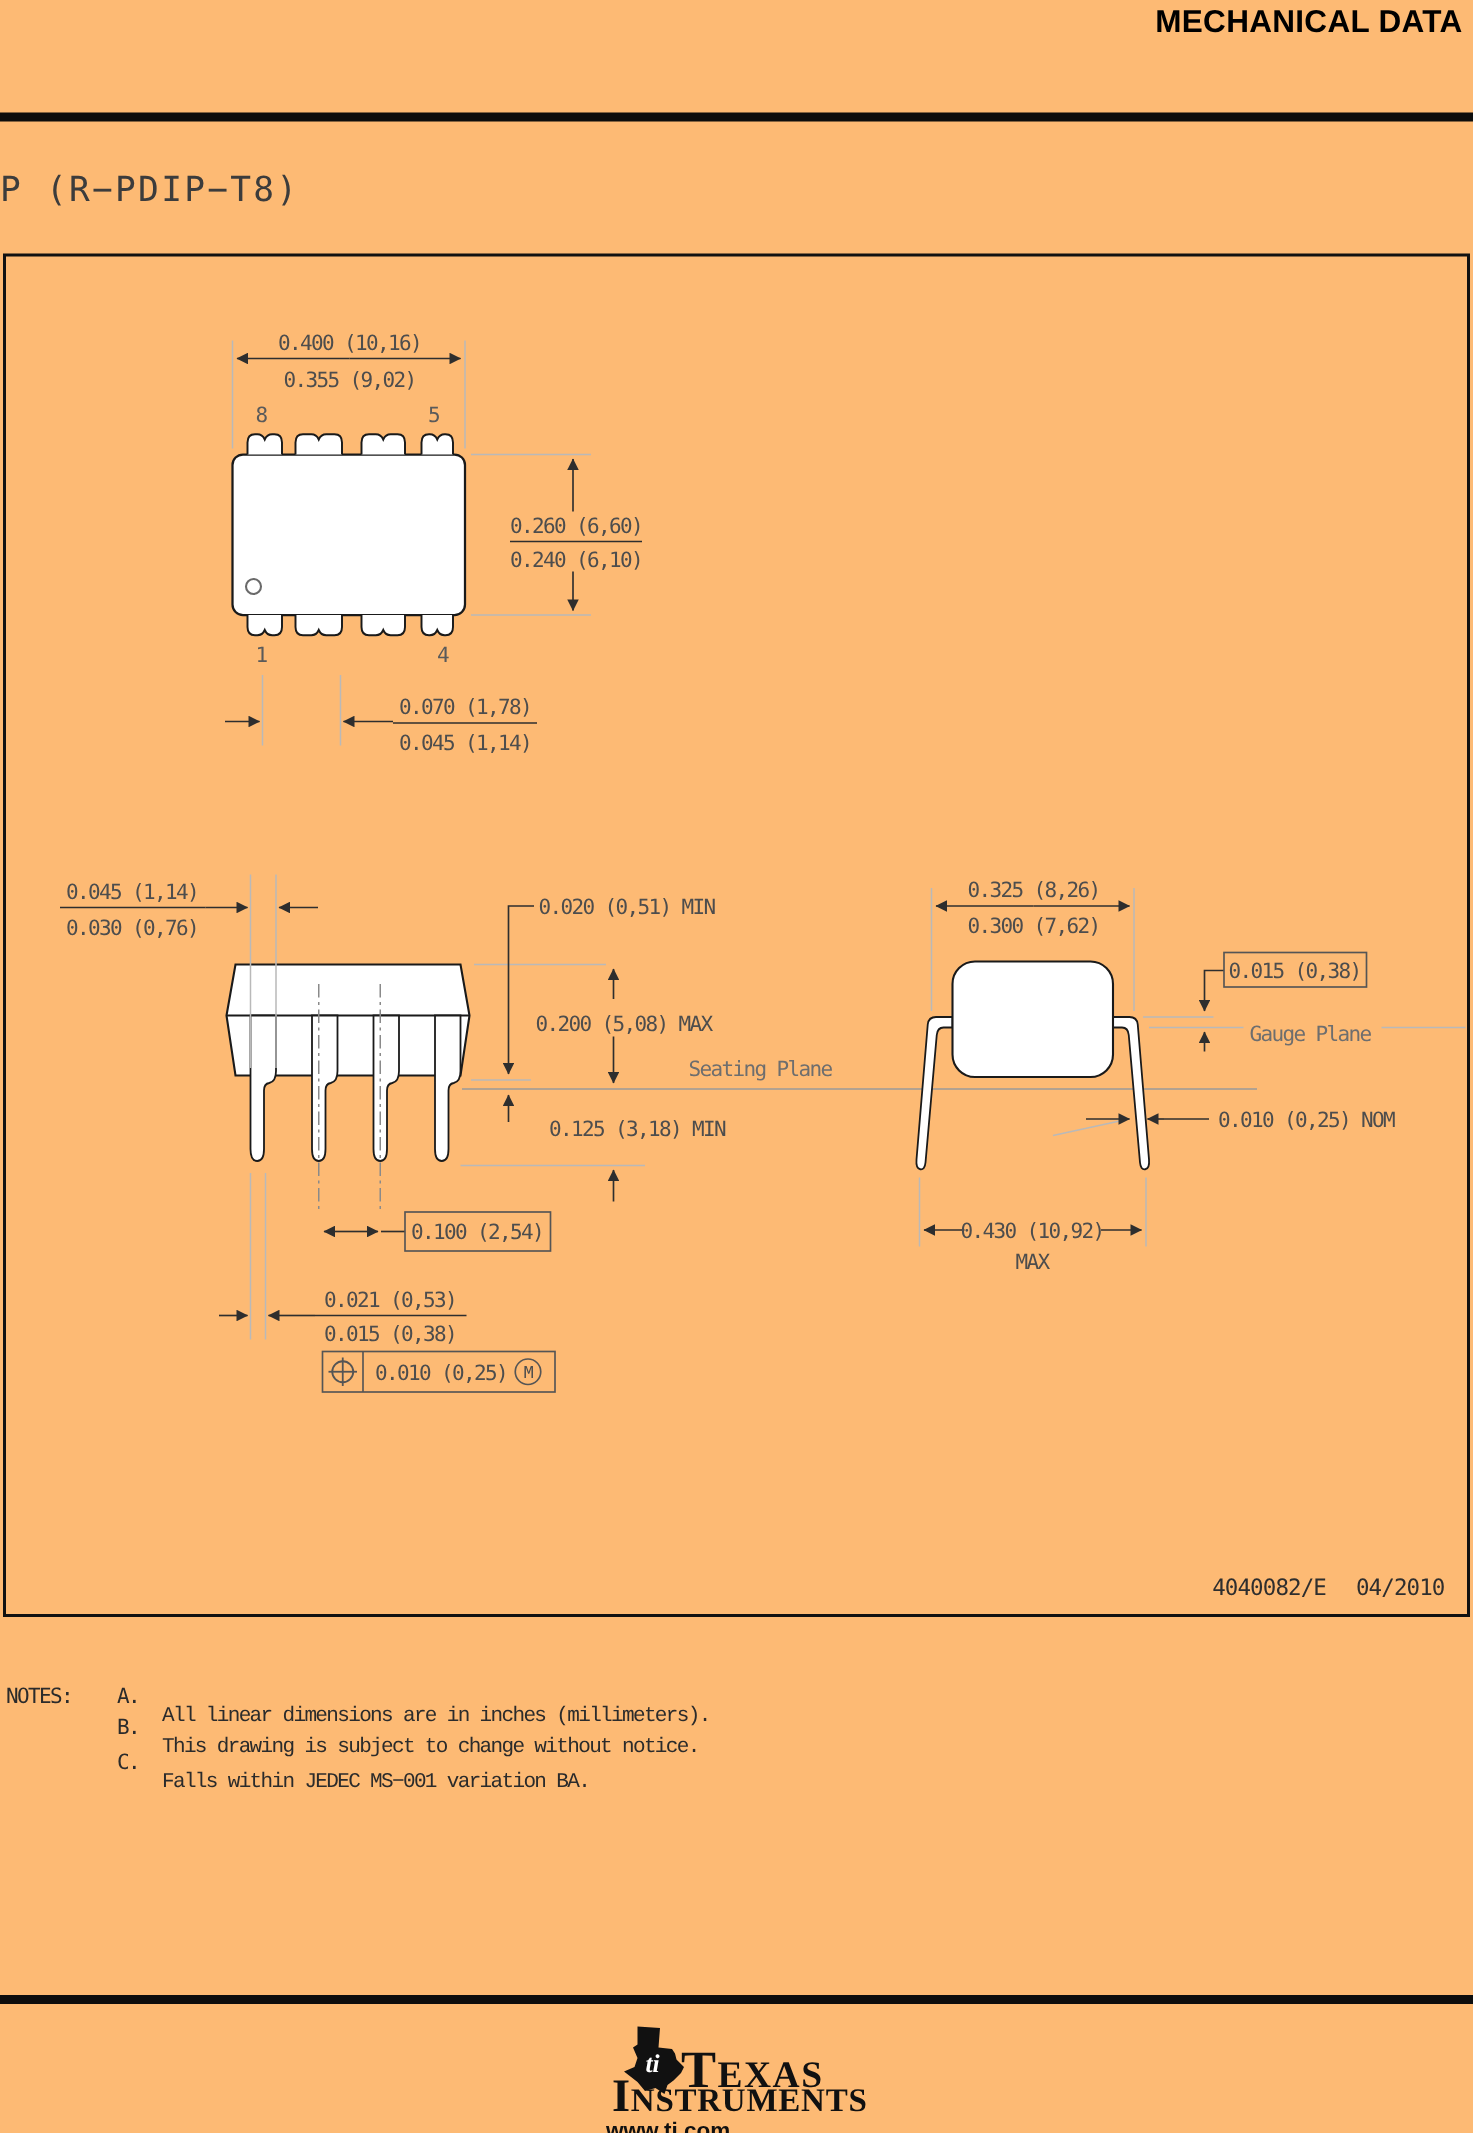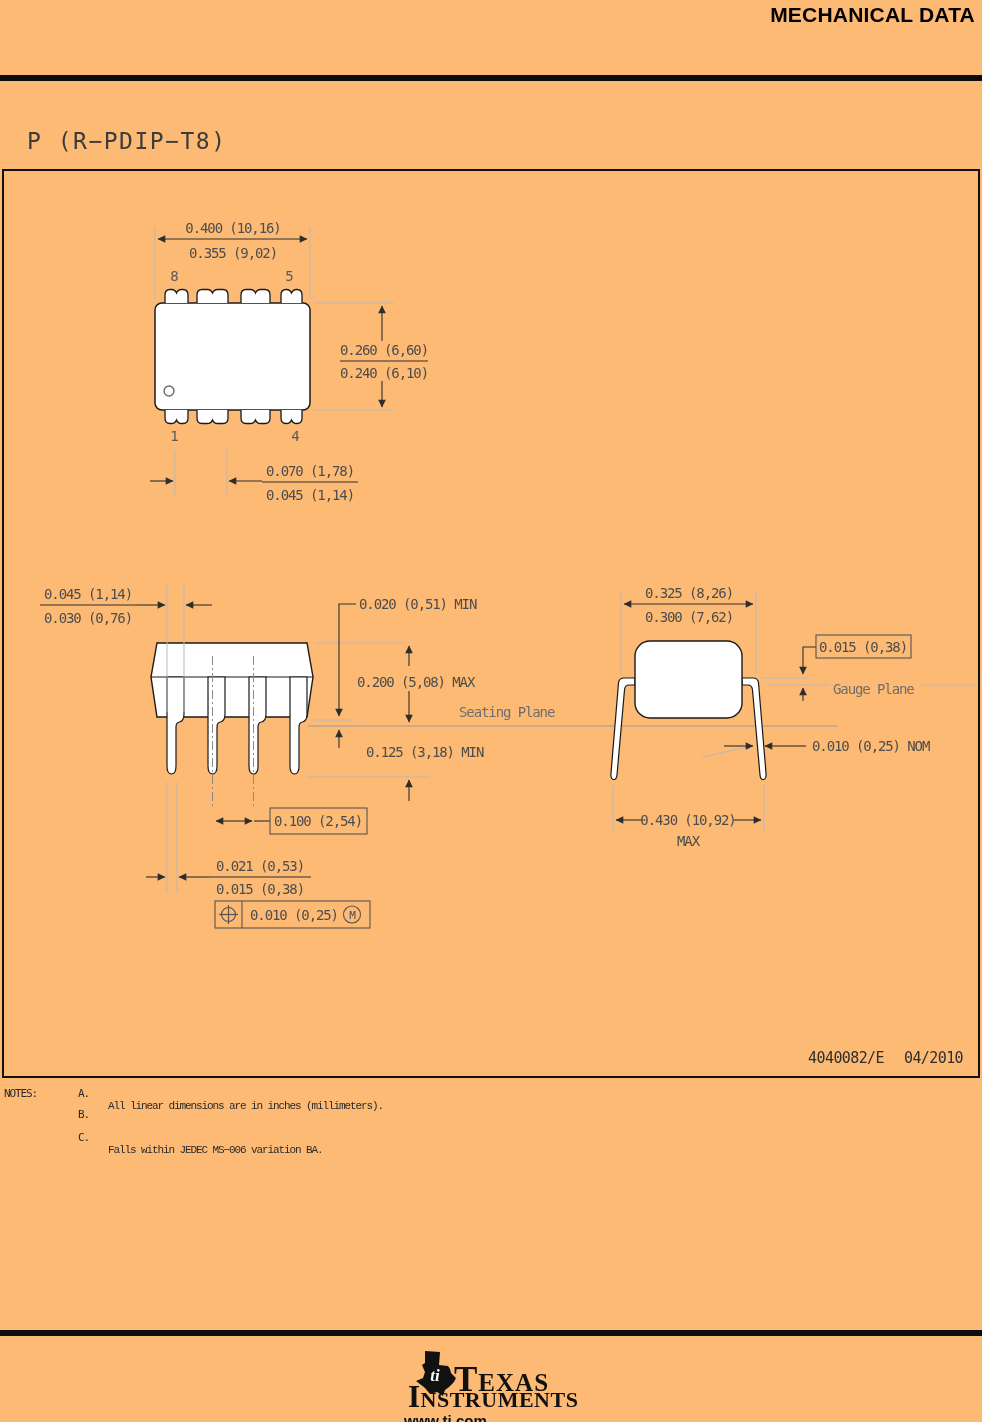--- a/index.html
+++ b/index.html
@@ -6,31 +6,31 @@
   #page{position:relative;width:982px;height:1422px;background:#fdba74;overflow:hidden;
         font-family:"Liberation Sans",sans-serif;}
   .abs{position:absolute;}
   #mech-title{top:3px;right:7px;font:bold 21px "Liberation Sans",sans-serif;
               color:#000;letter-spacing:0.2px;}
   .rule{left:0;width:982px;height:6px;background:#0d0d0d;}
   #rule-top{top:75px;}
   #rule-bottom{top:1330px;}
   .cadtitle{font-family:"DejaVu Sans Mono",monospace;font-size:23px;
             letter-spacing:1.5px;color:#3c3c3c;white-space:nowrap;}
-  #pkg-code{left:0px;top:128px;padding-left:27px;}
+  #pkg-code{left:0px;top:114px;}
   #pkg-desc{right:3px;top:114px;}
   svg text{font-family:"DejaVu Sans Mono",monospace;}
   .dim-t{font-size:14px;letter-spacing:-1.1px;fill:#4d4d4d;}
   .pin-t{font-size:14px;letter-spacing:-1px;fill:#5a5a5a;}
   .gray-t{font-size:14px;letter-spacing:-1.1px;fill:#6e6e6e;}
   .doc-t{font-size:15px;letter-spacing:-0.6px;fill:#2e2e2e;}
   .mod-t{font-size:11px;letter-spacing:-1px;fill:#4d4d4d;}
   .note-row{position:absolute;left:0;width:982px;height:20px;
-            font-family:"DejaVu Sans Mono",monospace;font-size:11px;
-            letter-spacing:-1.1px;color:#2b2b2b;white-space:nowrap;}
+            font-family:"DejaVu Sans Mono",monospace;font-size:14px;
+            letter-spacing:-1.1px;color:#2b2b2b;white-space:nowrap;margin-top:36px;}
   .note-label{position:absolute;left:4px;top:0;}
   .note-id{position:absolute;left:78px;top:0;}
   .note-text{position:absolute;left:108px;top:13px;font-family:Liberation Mono, monospace;}
   #footer-logo{left:404px;top:1348px;width:200px;height:74px;}
   #brand{position:absolute;left:50px;top:14px;font-family:"Liberation Serif",serif;
          font-weight:bold;color:#111;line-height:1;}
   #brand-l1{font-variant:small-caps;font-size:35px;letter-spacing:1px;}
   #brand-l2{position:absolute;left:-46px;top:19px;font-variant:small-caps;
             font-size:31px;letter-spacing:0.5px;}
   #site-url{position:absolute;left:0;top:64px;width:180px;text-align:left;
@@ -231,24 +231,25 @@
   </svg>
 
   <div>
     <div class="note-row" style="top:1087px;">
       <span class="note-label">NOTES:</span>
       <span class="note-id">A.</span>
       <span class="note-text">All  linear  dimensions  are  in  inches  (millimeters).</span>
     </div>
     <div class="note-row" style="top:1108px;">
       <span class="note-id">B.</span>
+      <span class="note-text">This  drawing  is  subject  to  change  without  notice.</span>
     </div>
     <div class="note-row" style="top:1131px;">
       <span class="note-id">C.</span>
-      <span class="note-text">Falls  within  JEDEC  MS−006  variation  BA.</span>
+      <span class="note-text">Falls  within  JEDEC  MS−001  variation  BA.</span>
     </div>
   </div>
 
   <div id="rule-bottom" class="rule abs"></div>
 
   <div id="footer-logo" class="abs">
     <svg width="46" height="48" style="position:absolute;left:8px;top:2px;">
       <path d="M13,1 L28,2 L27,15 L36,16 L38,19 L39,23 L44,28 L42,32 L37,37 L33,40 L31,46 L25,42 L18,44 L13,38 L4,31 L11,28 L13,22 L10,15 L13,13 Z" fill="#111" stroke="none"></path>
       <text x="23" y="31" text-anchor="middle" fill="#fff" style="font:italic bold 17px 'Liberation Serif',serif;">ti</text>
     </svg>

